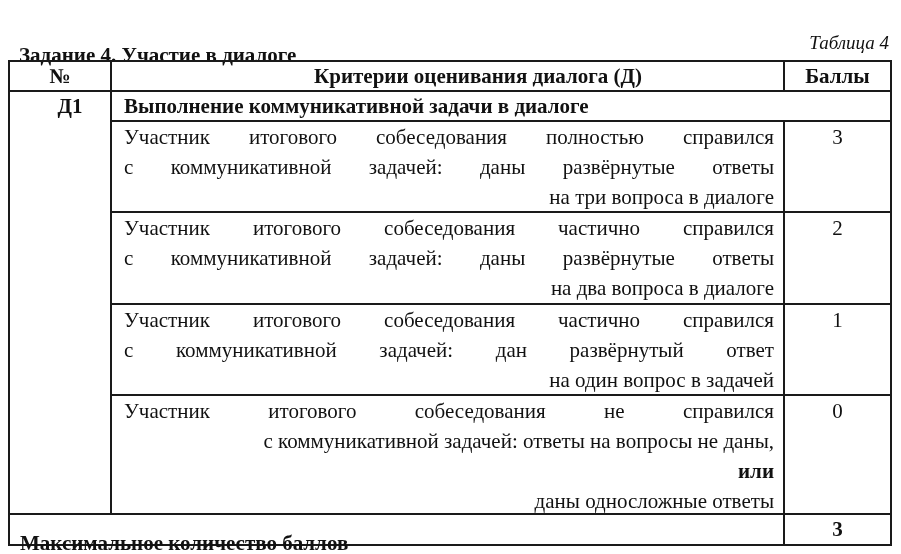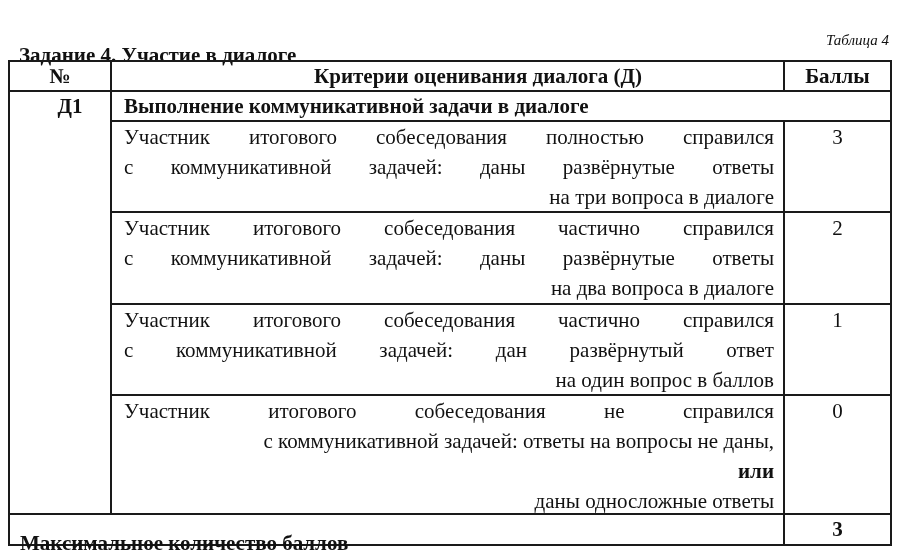--- a/index.html
+++ b/index.html
@@ -2,21 +2,21 @@
 <html><head>
 <meta charset="utf-8">
 <style>
   html, body { margin:0; padding:0; }
   body {
     width:901px; height:554px; background:#ffffff; position:relative; overflow:hidden;
     font-family:"Liberation Serif", "DejaVu Serif", serif; color:#111111;
   }
   .abs { position:absolute; }
   .title { left:19px; top:3px; font-size:21px; font-weight:bold; white-space:nowrap;margin-top:40px; }
-  .caption { right:12px; top:32px; font-size:15px; font-style:italic; white-space:nowrap; }
+  .caption { right:12px; top:32px; font-size:19px; font-style:italic; white-space:nowrap; }
   .hline { position:absolute; height:2px; background:#1a1a1a; }
   .vline { position:absolute; width:2px; background:#1a1a1a; }
   .cell { position:absolute; font-size:21px; line-height:30px; }
   .bold { font-weight:bold; }
   .center { text-align:center; }
   .jline { display:block; text-align:justify; text-align-last:justify; white-space:normal; }
   .lline { display:block; text-align:right; white-space:nowrap; }
 </style>
 </head>
 <body>
@@ -59,21 +59,21 @@
   <div class="cell" style="left:124px; top:213px; width:650px;">
     <span class="jline">Участник итогового собеседования частично справился</span>
     <span class="jline">с коммуникативной задачей: даны развёрнутые ответы</span>
     <span class="lline">на два вопроса в диалоге</span>
   </div>
   <div class="cell center" style="left:785px; top:213px; width:105px;">2</div>
 
   <div class="cell" style="left:124px; top:305px; width:650px;">
     <span class="jline">Участник итогового собеседования частично справился</span>
     <span class="jline">с коммуникативной задачей: дан развёрнутый ответ</span>
-    <span class="lline">на один вопрос в баллов</span>
+    <span class="lline">на один вопрос в задачей</span>
   </div>
   <div class="cell center" style="left:785px; top:305px; width:105px;">1</div>
 
   <div class="cell" style="left:124px; top:396px; width:650px;">
     <span class="jline">Участник итогового собеседования не справился</span>
     <span class="lline">с коммуникативной задачей: ответы на вопросы не даны,</span>
     <span class="lline bold">или</span>
     <span class="lline">даны односложные ответы</span>
   </div>
   <div class="cell center" style="left:785px; top:396px; width:105px;">0</div>

